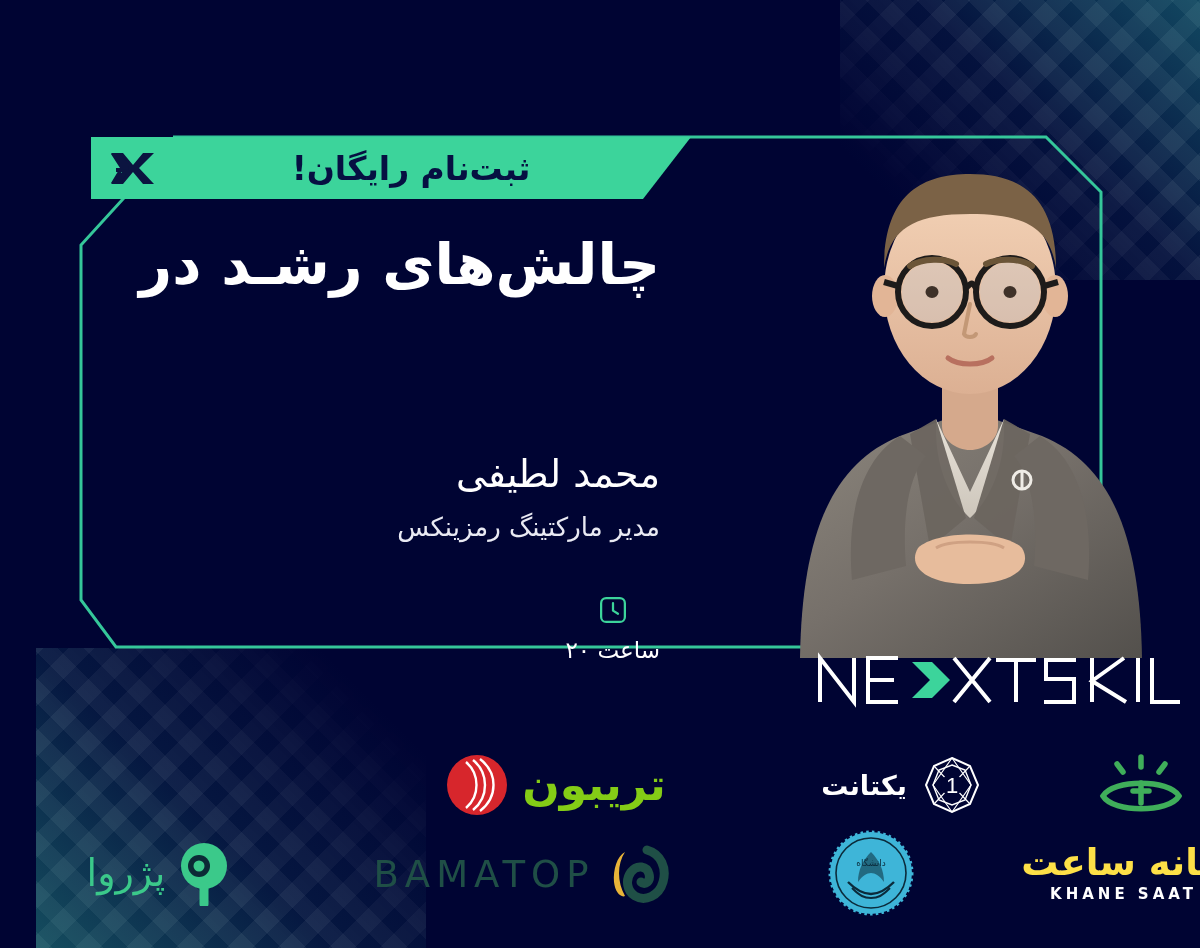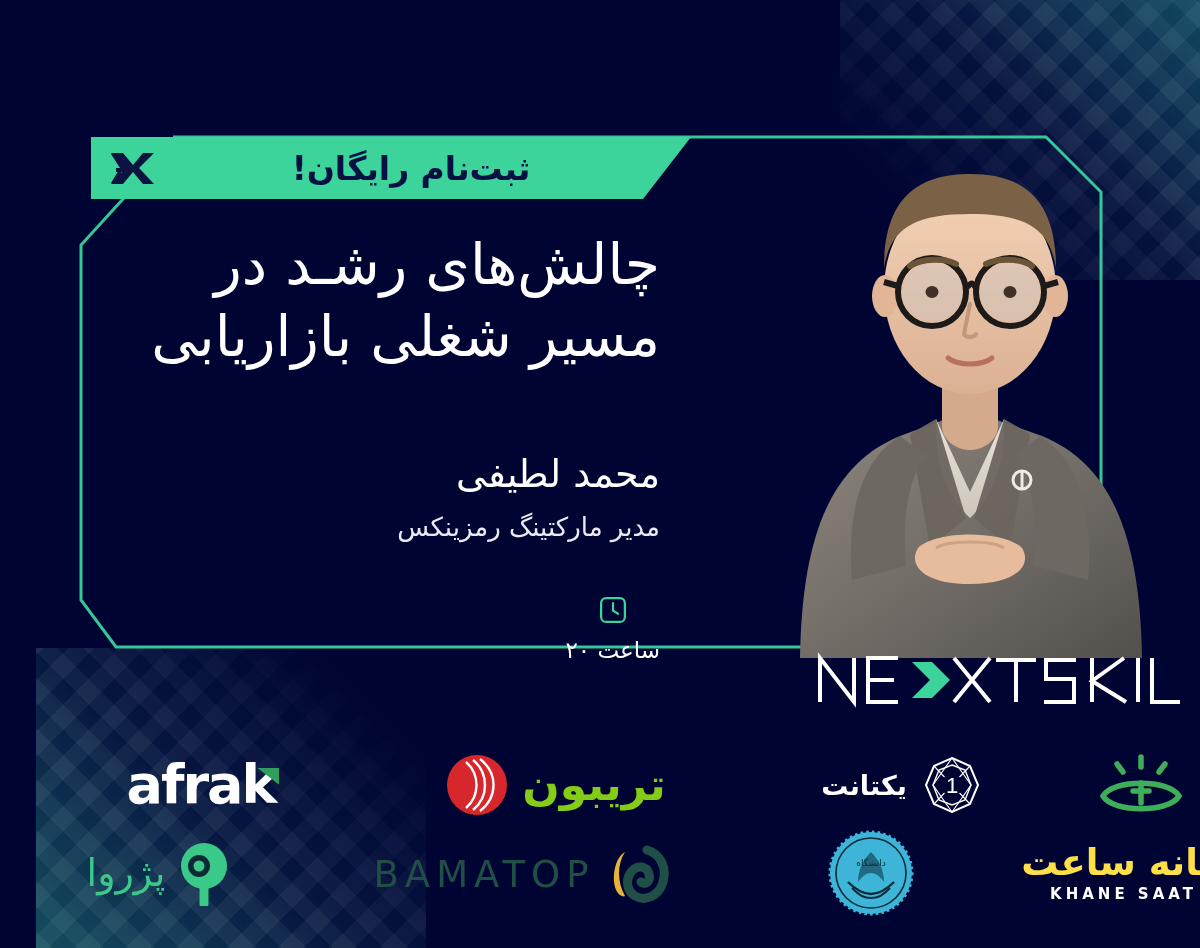--- a/index.html
+++ b/index.html
@@ -106,21 +106,21 @@
   
   #headline {
     position: absolute;
     right: 540px;
     top: 228px;
     width: 620px;
     text-align: right;
     direction: rtl;
     color: #ffffff;
     font-size: 57px;
-    font-weight: 400;
+    font-weight: 700;
     line-height: 1.27;
     letter-spacing: -1px;
     z-index: 4;
   }
 
   
   #speaker-name {
     position: absolute;
     right: 540px;
     top: 452px;
@@ -239,21 +239,20 @@
 
   <div id="x-badge">
     <svg width="46" height="34" viewBox="0 0 46 34">
       <path d="M2,2 L14,2 L24,14 L34,2 L45,2 L30,17 L45,33 L34,33 L24,21 L14,33 L2,33 L13,21 L7,21 L7,17 L13,17 Z" fill="#0B1440"></path>
       <path d="M2,3 L11,3 L18,11 L12,11 L12,15 L19,15 L20,16.8 L19,18.5 L12,18.5 L12,22.5 L18,22.5 L11,32 L2,32 L11,17 Z" fill="#0B1440"></path>
     </svg>
   </div>
 
   <div id="headline">
     <div>چالش‌های رشـد در</div>
-    <div>مسیر شغلی بازاریابی</div>
   </div>
 
   <div id="speaker-name">محمد لطیفی</div>
   <div id="speaker-role">مدیر مارکتینگ رمزینکس</div>
 
   <div id="meta-row">
 
 
     <div class="meta-item">
       <svg class="meta-icon" viewBox="0 0 24 24">
@@ -350,27 +349,20 @@
       <path d="M278,10 L278,54 M310,10 L278,33 L312,54"></path>
 
       <path d="M324,10 L324,54"></path>
 
       <path d="M338,10 L338,54 L366,54"></path>
     </g>
   </svg>
 
   <div id="sponsor-area">
 
-    <div id="sponsor-afrak" class="sponsor">
-      <div style="position:relative;">
-        <div class="logo-text" style="color:#FFFFFF;font-size:54px;font-weight:700;letter-spacing:-2px;direction:ltr;">afrak</div>
-        <div style="position:absolute;right:-4px;top:10px;width:22px;height:17px;background:#2F9E5E;
-                    clip-path:polygon(0 0,100% 0,100% 100%);"></div>
-      </div>
-    </div>
 
     <div id="sponsor-tribune" class="sponsor">
       <div style="display:flex;flex-direction:row-reverse;align-items:center;gap:14px;">
         <svg width="62" height="62" viewBox="0 0 62 62">
           <circle cx="31" cy="31" r="30" fill="#D7262C"></circle>
           <path d="M20,8 C34,20 34,42 20,54" fill="none" stroke="#FFFFFF" stroke-width="2.4"></path>
           <path d="M27,6 C43,19 43,43 27,56" fill="none" stroke="#FFFFFF" stroke-width="2.4"></path>
           <path d="M34,5 C52,19 52,43 34,57" fill="none" stroke="#FFFFFF" stroke-width="2.4"></path>
         </svg>
         <div class="logo-text" style="color:#84cc16;font-size:44px;font-weight:700;direction:rtl;">تریبون</div>

